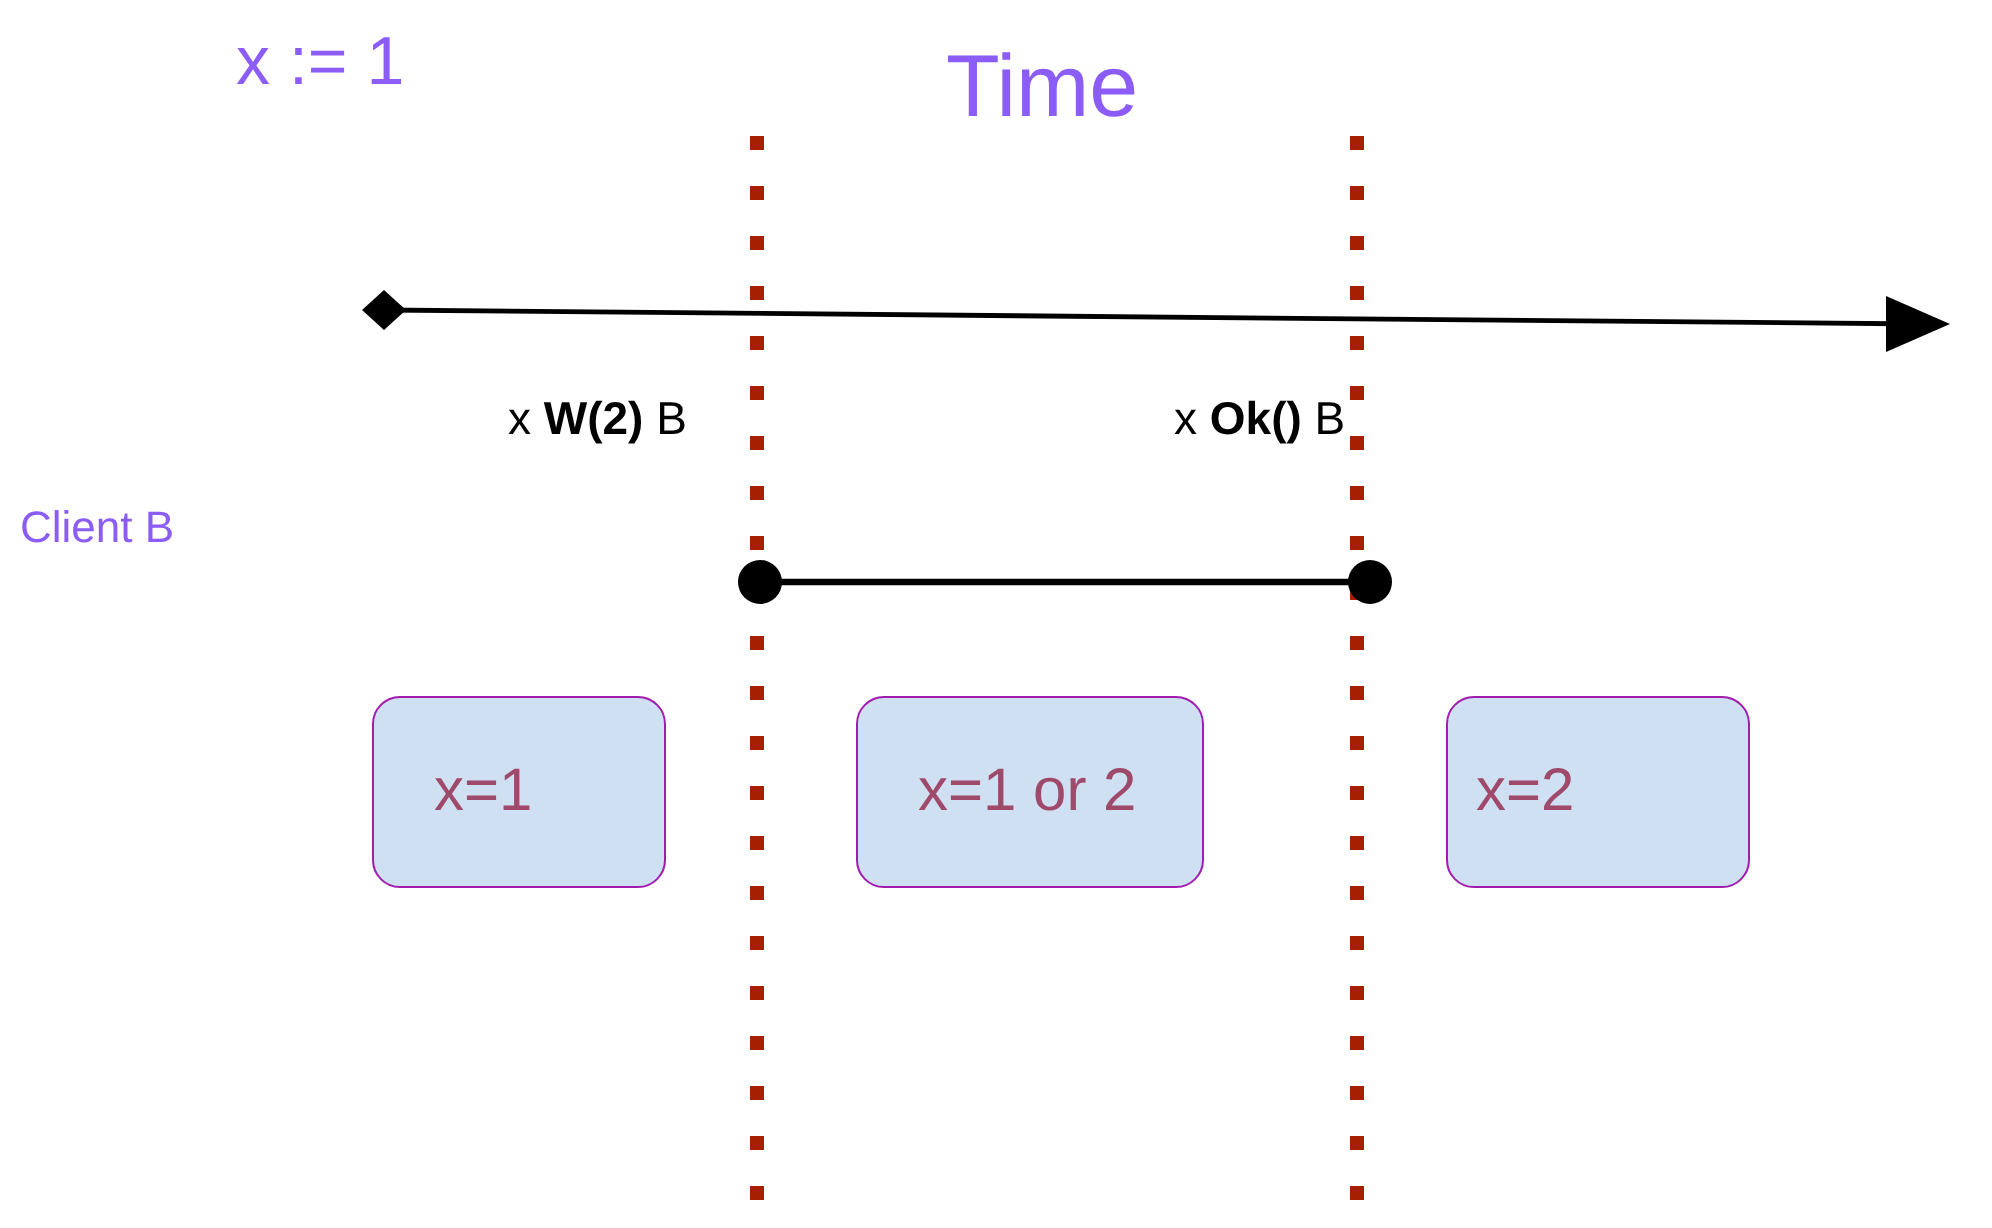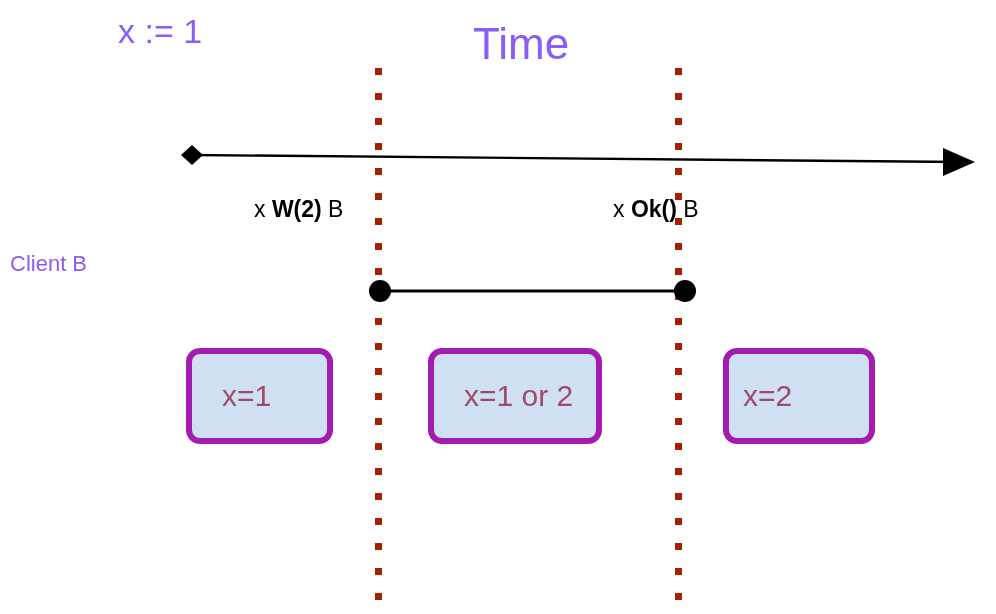--- a/index.html
+++ b/index.html
@@ -47,21 +47,21 @@
     color: #000000;
     white-space: nowrap;
     line-height: 1;
   }
   .op-label b { font-weight: bold; }
   #op-write {
     left: 254px;
     top: 198px;
   }
   #op-ok {
-    left: 613px;
+    left: 587px;
     top: 198px;
   }
 
   
   #vector-layer {
     position: absolute;
     left: 0;
     top: 0;
     width: 996px;
     height: 614px;
@@ -81,21 +81,21 @@
     background-repeat: repeat-y;
   }
   #guide-write { left: 375px; }
   #guide-ok    { left: 675px; }
 
   
   .state-box {
     position: absolute;
     box-sizing: border-box;
     background: #cfe0f3;
-    border: 6px solid #a21caf;
+    border: 1px solid #a21caf;
     border-radius: 14px;
     display: flex;
     align-items: center;
     padding-left: 30px;
   }
   .state-box .state-text {
     color: #a04a6b;
     font-size: 30px;
     line-height: 1;
   }

